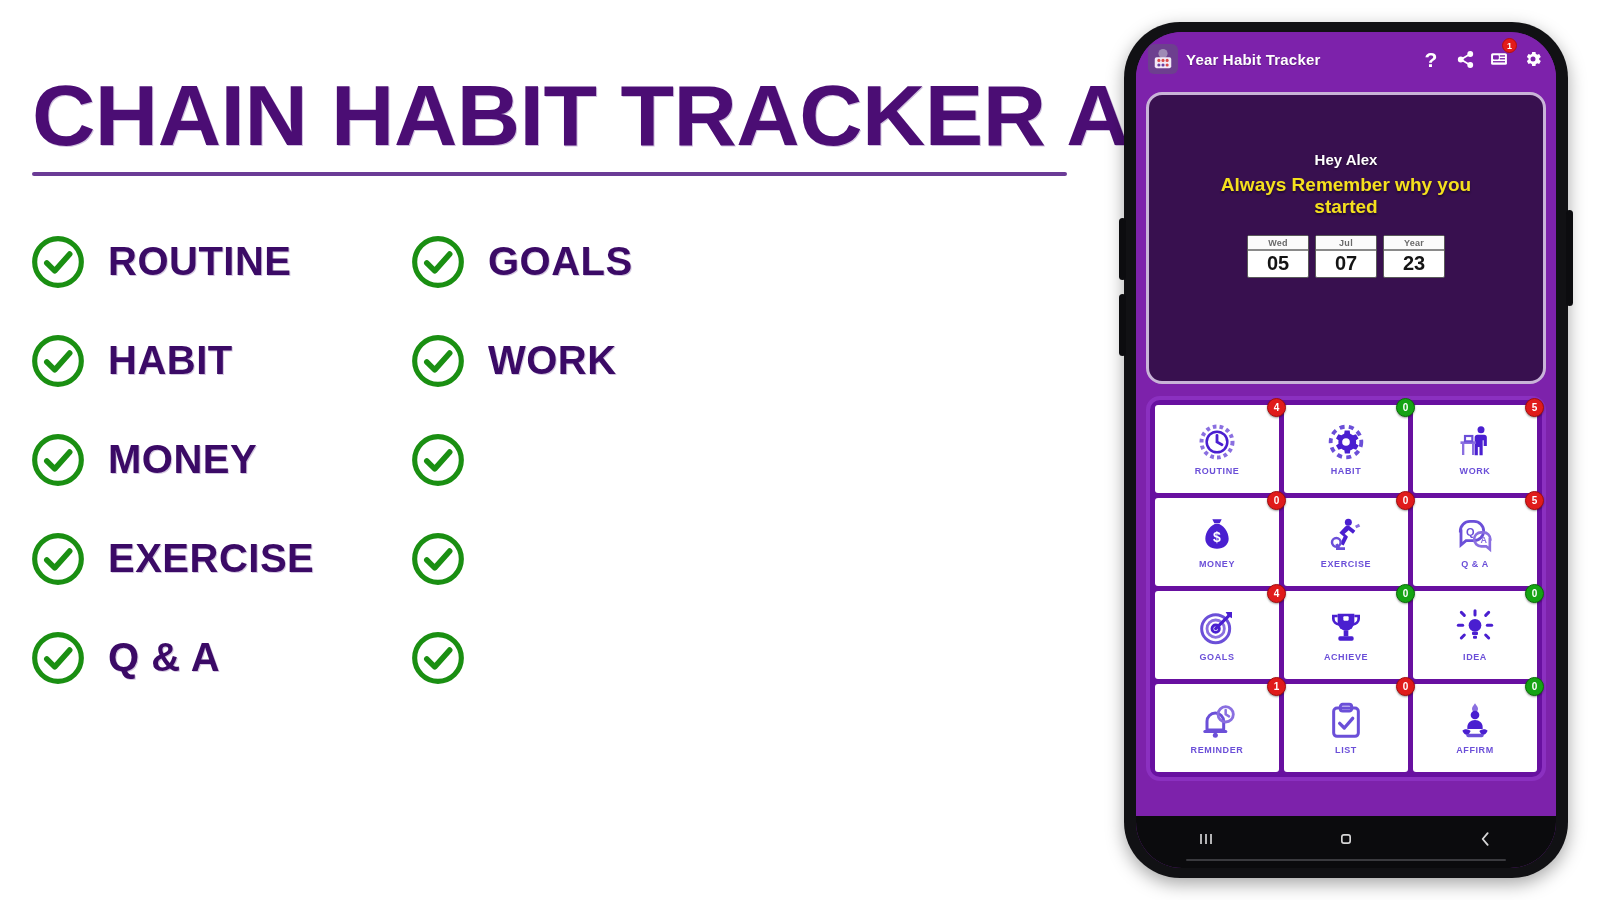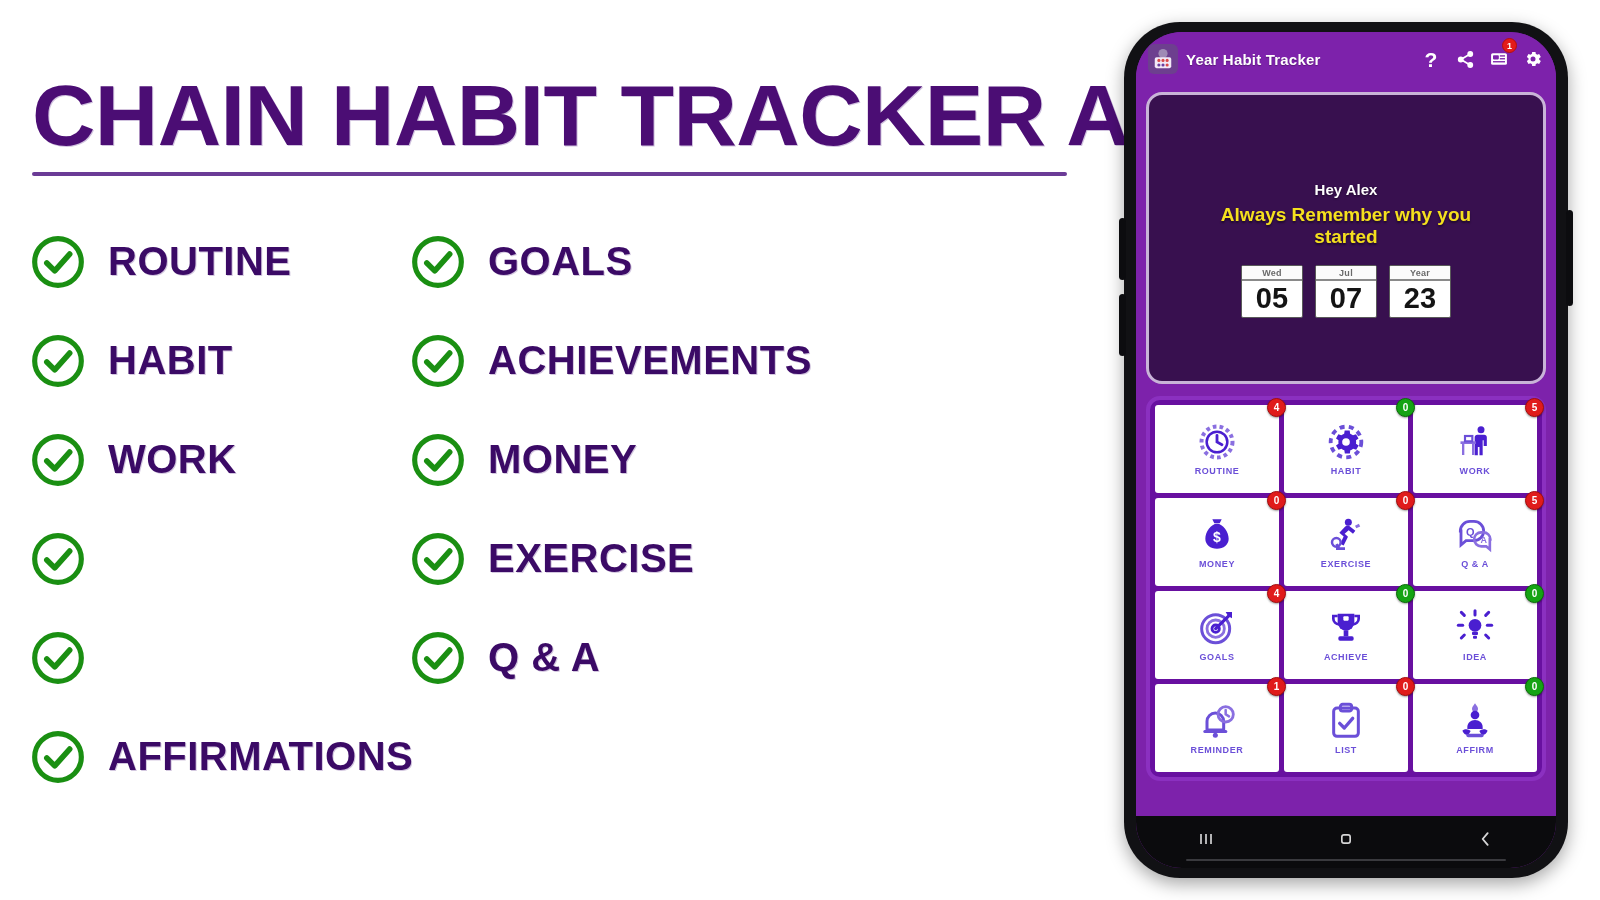--- a/index.html
+++ b/index.html
@@ -141,62 +141,62 @@
     margin: 6px 10px 0 10px;
     flex: none;
     height: 292px;
     background: #38104f;
     border: 3px solid #c9b4d8;
     border-radius: 16px;
     display: flex;
     flex-direction: column;
     align-items: center;
     justify-content: flex-start;
-    padding-top: 86px;
+    padding-top: 56px;
   }
   .greet-hey {
     color: #ffffff;
     font-size: 15px;
     font-weight: 700;
     margin-bottom: 6px;
     text-shadow: 0 1px 2px rgba(0,0,0,.5);
   }
   .greet-quote {
     color: #f5e01e;
     font-size: 19px;
     font-weight: 700;
     line-height: 1.18;
     text-align: center;
     max-width: 300px;
     text-shadow: 0 2px 2px rgba(0,0,0,.45);
   }
   .date-row {
     display: flex;
-    gap: 12px;
+    gap: 6px;
     margin-top: 16px;
   }
   .date-box {
     width: 62px;
     background: #ffffff;
     border: 1px solid #5a5a5a;
     border-radius: 2px;
     overflow: hidden;
     text-align: center;
   }
   .date-label {
     font-size: 9px;
     font-weight: 700;
     color: #6a6a6a;
     padding: 2px 0 1px;
     border-bottom: 2px solid #8a8a8a;
     background: #fbfbfb;
     letter-spacing: .3px;
   }
   .date-value {
-    font-size: 29px;
+    font-size: 20px;
     font-weight: 700;
     color: #141414;
     line-height: 1.12;
     padding: 1px 0 3px;
   }
 
   
   .grid-wrap {
     margin: 12px 10px 0 10px;
     flex: none;
@@ -307,29 +307,20 @@
           </span>
           <span class="feature-label">HABIT</span>
         </div>
         <div class="feature">
           <span>
             <svg class="check-icon" viewBox="0 0 24 24" aria-hidden="true">
               <circle cx="12" cy="12" r="10" fill="none" stroke="#1a8f12" stroke-width="2.2"></circle>
               <polyline points="7.2,12.4 10.6,15.8 17,8.6" fill="none" stroke="#1a8f12" stroke-width="2.4" stroke-linecap="round" stroke-linejoin="round"></polyline>
             </svg>
           </span>
-          <span class="feature-label">ACHIEVEMENTS</span>
-        </div>
-        <div class="feature">
-          <span>
-            <svg class="check-icon" viewBox="0 0 24 24" aria-hidden="true">
-              <circle cx="12" cy="12" r="10" fill="none" stroke="#1a8f12" stroke-width="2.2"></circle>
-              <polyline points="7.2,12.4 10.6,15.8 17,8.6" fill="none" stroke="#1a8f12" stroke-width="2.4" stroke-linecap="round" stroke-linejoin="round"></polyline>
-            </svg>
-          </span>
           <span class="feature-label">WORK</span>
         </div>
         <div class="feature">
           <span>
             <svg class="check-icon" viewBox="0 0 24 24" aria-hidden="true">
               <circle cx="12" cy="12" r="10" fill="none" stroke="#1a8f12" stroke-width="2.2"></circle>
               <polyline points="7.2,12.4 10.6,15.8 17,8.6" fill="none" stroke="#1a8f12" stroke-width="2.4" stroke-linecap="round" stroke-linejoin="round"></polyline>
             </svg>
           </span>
           <span class="feature-label">MONEY</span>
@@ -368,21 +359,20 @@
           </span>
           <span class="feature-label">Q &amp; A</span>
         </div>
         <div class="feature">
           <span>
             <svg class="check-icon" viewBox="0 0 24 24" aria-hidden="true">
               <circle cx="12" cy="12" r="10" fill="none" stroke="#1a8f12" stroke-width="2.2"></circle>
               <polyline points="7.2,12.4 10.6,15.8 17,8.6" fill="none" stroke="#1a8f12" stroke-width="2.4" stroke-linecap="round" stroke-linejoin="round"></polyline>
             </svg>
           </span>
-          <span class="feature-label">AFFIRMATIONS</span>
         </div>
       </div>
   </div>
 
   <div class="phone">
     <div class="btn-vol-up"></div>
     <div class="btn-vol-dn"></div>
     <div class="btn-power"></div>
 
     <div class="phone-screen">

